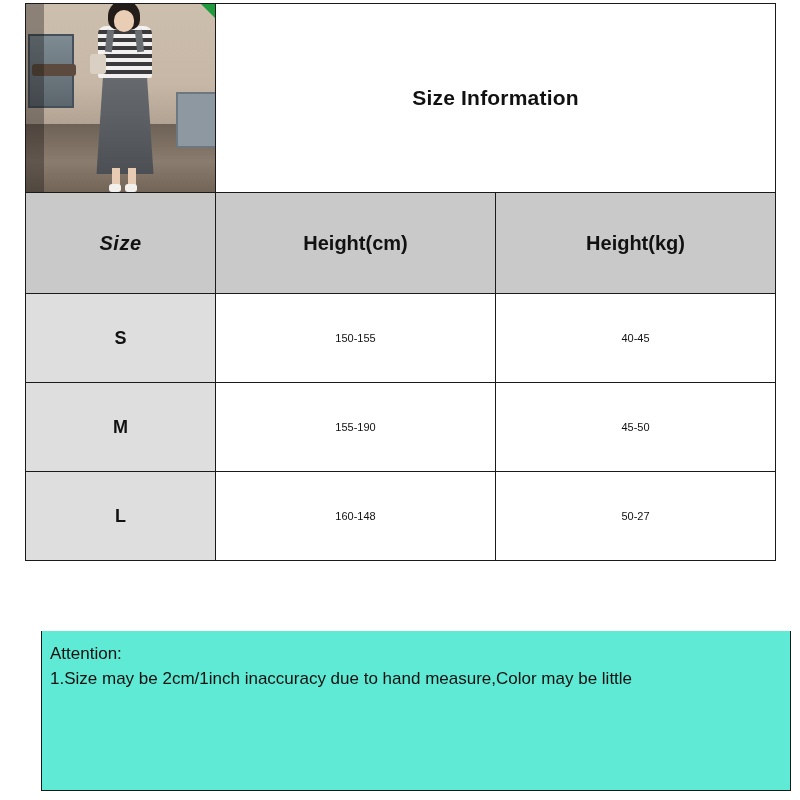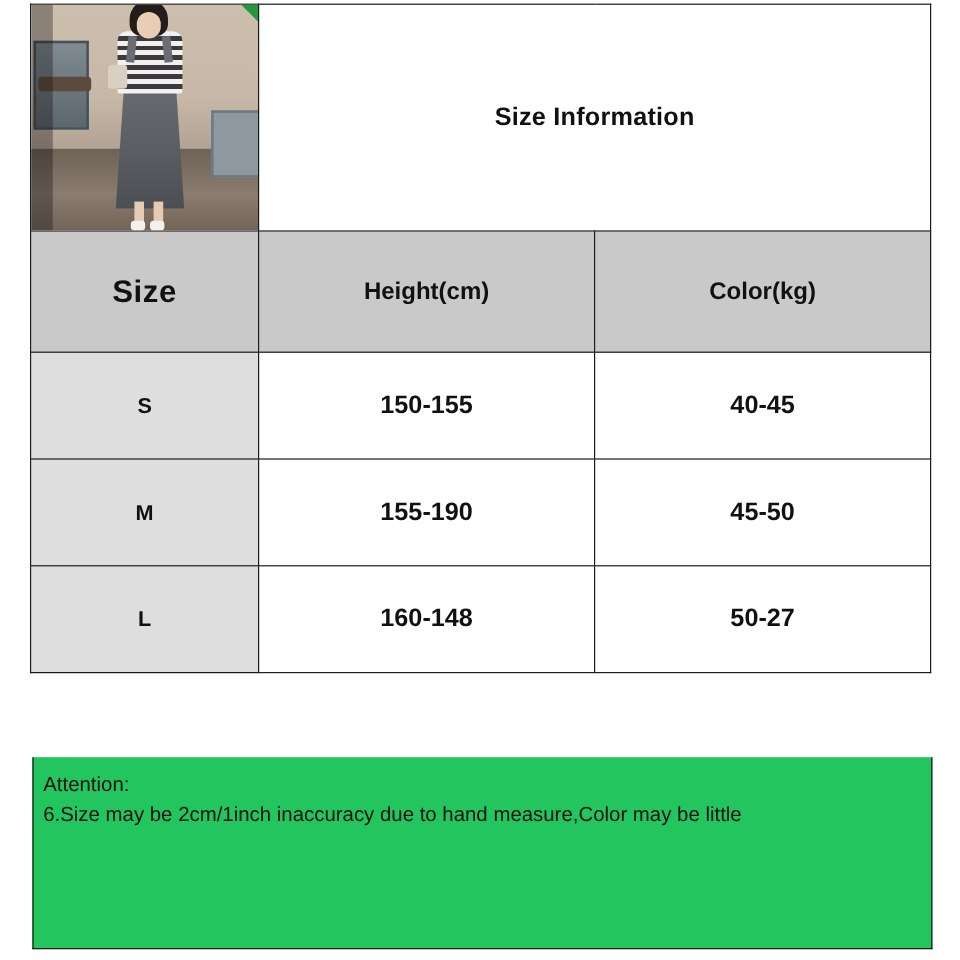--- a/index.html
+++ b/index.html
@@ -56,49 +56,49 @@
   }
 
   
   .col-head {
     height: 100px;
     background: #c9c9c9;
     font-weight: bold;
     font-size: 20px;
   }
   .col-head.size-head {
-    font-size: 26px;
+    font-size: 20px;
     letter-spacing: 0.5px;
+    font-style: italic;
   }
 
   
   .row-cell {
     height: 88px;
-    font-size: 21px;
+    font-size: 11px;
     background: #ffffff;
-    font-weight: bold;
   }
   .row-cell.size-col {
     background: #dedede;
     font-weight: bold;
     font-size: 18px;
   }
 
   
   .attention {
     position: absolute;
-    left: 27px;
+    left: 41px;
     top: 631px;
     width: 750px;
     height: 160px;
     box-sizing: border-box;
     border: 1px solid #1a1a1a;
     border-top: none;
     padding: 10px 8px 0 8px;
-    background: #22c55e;
+    background: #5eead4;
   }
   .attention p {
     margin: 0;
     font-size: 17px;
     line-height: 1.48;
     color: #111111;
   }
 
   
   .photo {
@@ -242,21 +242,21 @@
             </div>
           </div>
           <div class="play-badge"></div>
         </td>
         <td class="title-cell" colspan="2">Size Information</td>
       </tr>
 
       <tr>
         <td class="col-head size-head">Size</td>
         <td class="col-head">Height(cm)</td>
-        <td class="col-head">Color(kg)</td>
+        <td class="col-head">Height(kg)</td>
       </tr>
 
       <tr>
         <td class="row-cell size-col">S</td>
         <td class="row-cell">150-155</td>
         <td class="row-cell">40-45</td>
       </tr>
       <tr>
         <td class="row-cell size-col">M</td>
         <td class="row-cell">155-190</td>
@@ -265,16 +265,16 @@
       <tr>
         <td class="row-cell size-col">L</td>
         <td class="row-cell">160-148</td>
         <td class="row-cell">50-27</td>
       </tr>
     </tbody>
   </table>
 
   <div class="attention">
     <p>Attention:</p>
-    <p>6.Size may be 2cm/1inch inaccuracy due to hand measure,Color may be little</p>
+    <p>1.Size may be 2cm/1inch inaccuracy due to hand measure,Color may be little</p>
   </div>
 
 </div>
 
 </body></html>

